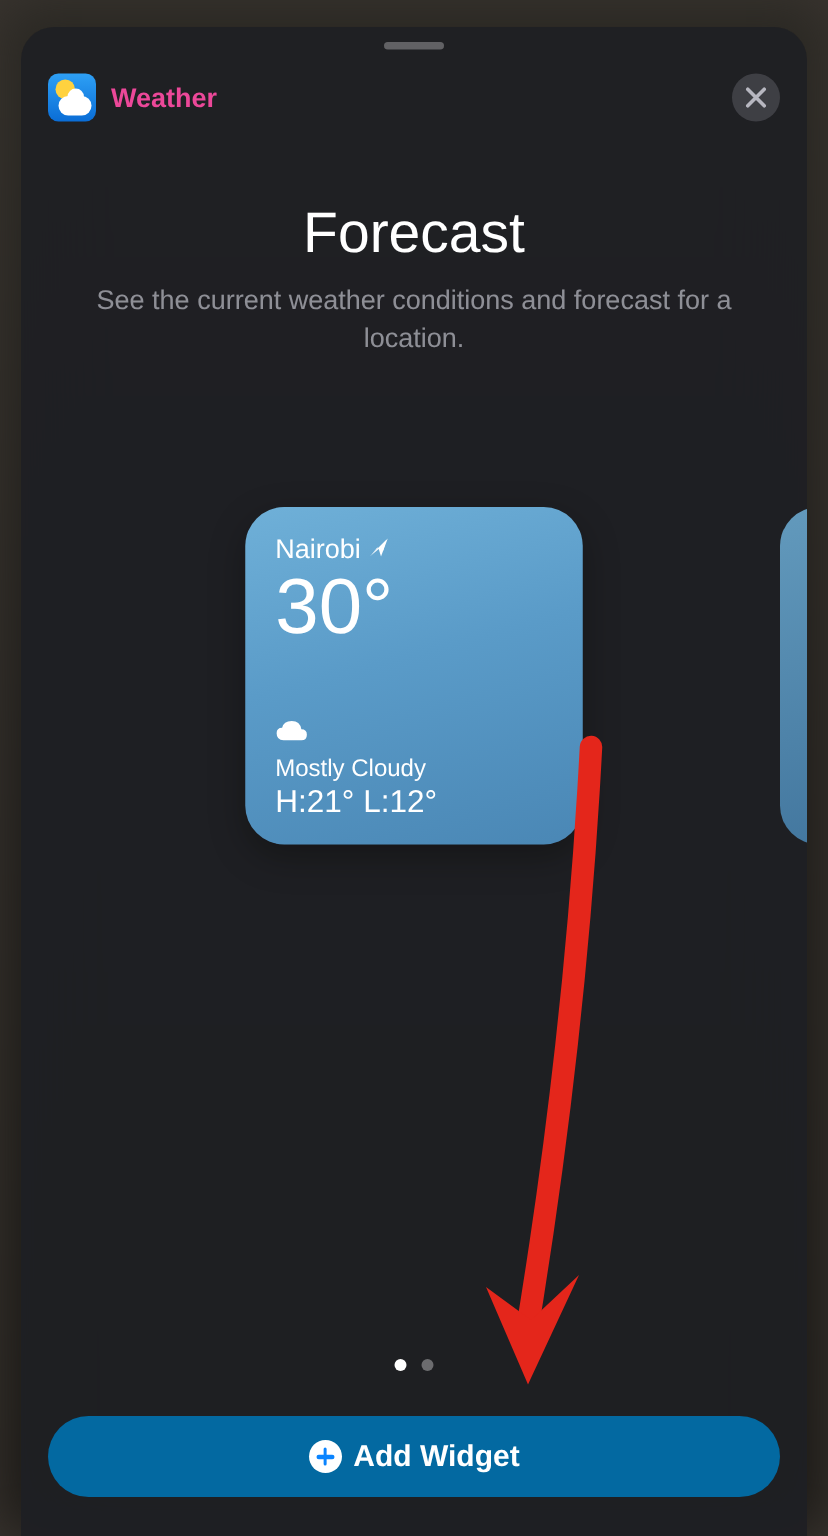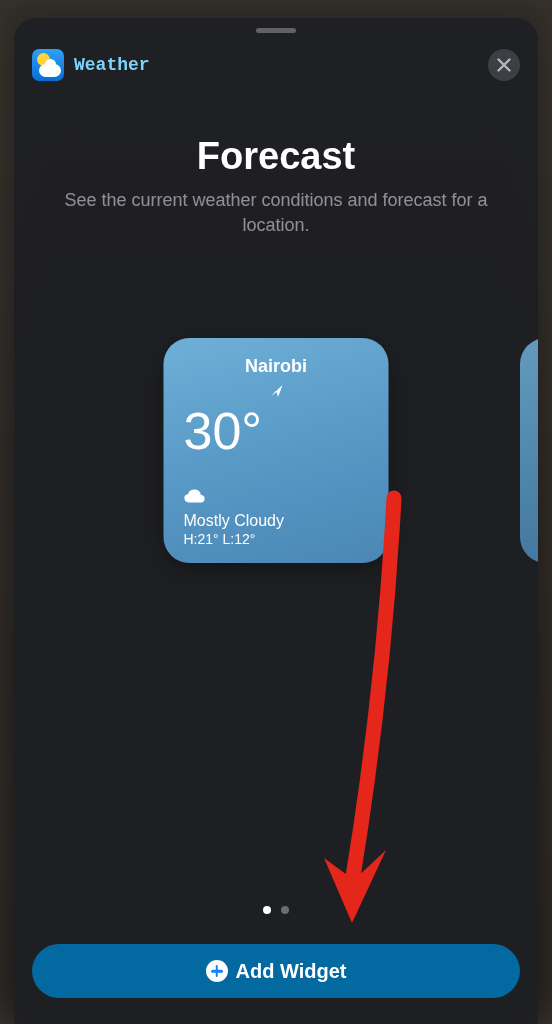--- a/index.html
+++ b/index.html
@@ -80,24 +80,23 @@
       content: "";
       position: absolute;
       width: 11px;
       height: 11px;
       background: #fff;
       border-radius: 50%;
       top: -5px;
       left: 6px;
     }
     .app-name {
-      color: #7dd3fc;
+      color: #ec4899;
       font-size: 18px;
       font-weight: 600;
-      font-family: Liberation Mono, monospace;
     }
     .close-btn {
       width: 32px;
       height: 32px;
       border-radius: 50%;
       background: rgba(120,120,128,0.36);
       display: flex;
       align-items: center;
       justify-content: center;
       cursor: pointer;
@@ -106,21 +105,21 @@
       width: 14px;
       height: 14px;
     }
     .title-block {
       text-align: center;
       padding: 48px 20px 0;
     }
     .main-title {
       color: #fff;
       font-size: 38px;
-      font-weight: 700;
+      font-weight: 400;
       margin-bottom: 10px;
     }
     .subtitle {
       color: rgba(235,235,245,0.55);
       font-size: 18px;
       line-height: 1.4;
     }
     .widget-area {
       position: relative;
       height: 480px;
@@ -134,25 +133,24 @@
       width: 225px;
       height: 225px;
       background: linear-gradient(165deg, #6fb0d8 0%, #5a9bc8 45%, #4a87b5 100%);
       border-radius: 26px;
       padding: 18px 20px;
       color: #fff;
       box-shadow: 0 8px 24px rgba(0,0,0,0.3);
     }
     .widget-location {
       font-size: 18px;
-      font-weight: 700;
+      font-weight: 400;
       display: flex;
       align-items: center;
       gap: 5px;
-      flex-direction: column;
     }
     .loc-arrow {
       display: inline-block;
     }
     .loc-arrow svg { width: 14px; height: 14px; }
     .widget-temp {
       font-size: 52px;
       font-weight: 300;
       line-height: 1;
       margin-top: 2px;
@@ -164,21 +162,21 @@
     }
     .cond-icon {
       margin-bottom: 4px;
     }
     .cond-icon svg { width: 22px; height: 16px; }
     .widget-cond {
       font-size: 16px;
       font-weight: 500;
     }
     .widget-hilo {
-      font-size: 14px;
+      font-size: 21px;
       font-weight: 500;
       margin-top: 1px;
     }
     .peek {
       position: absolute;
       right: -10px;
       top: 60px;
       width: 28px;
       height: 225px;
       background: linear-gradient(165deg, #6fb0d8 0%, #4a87b5 100%);

